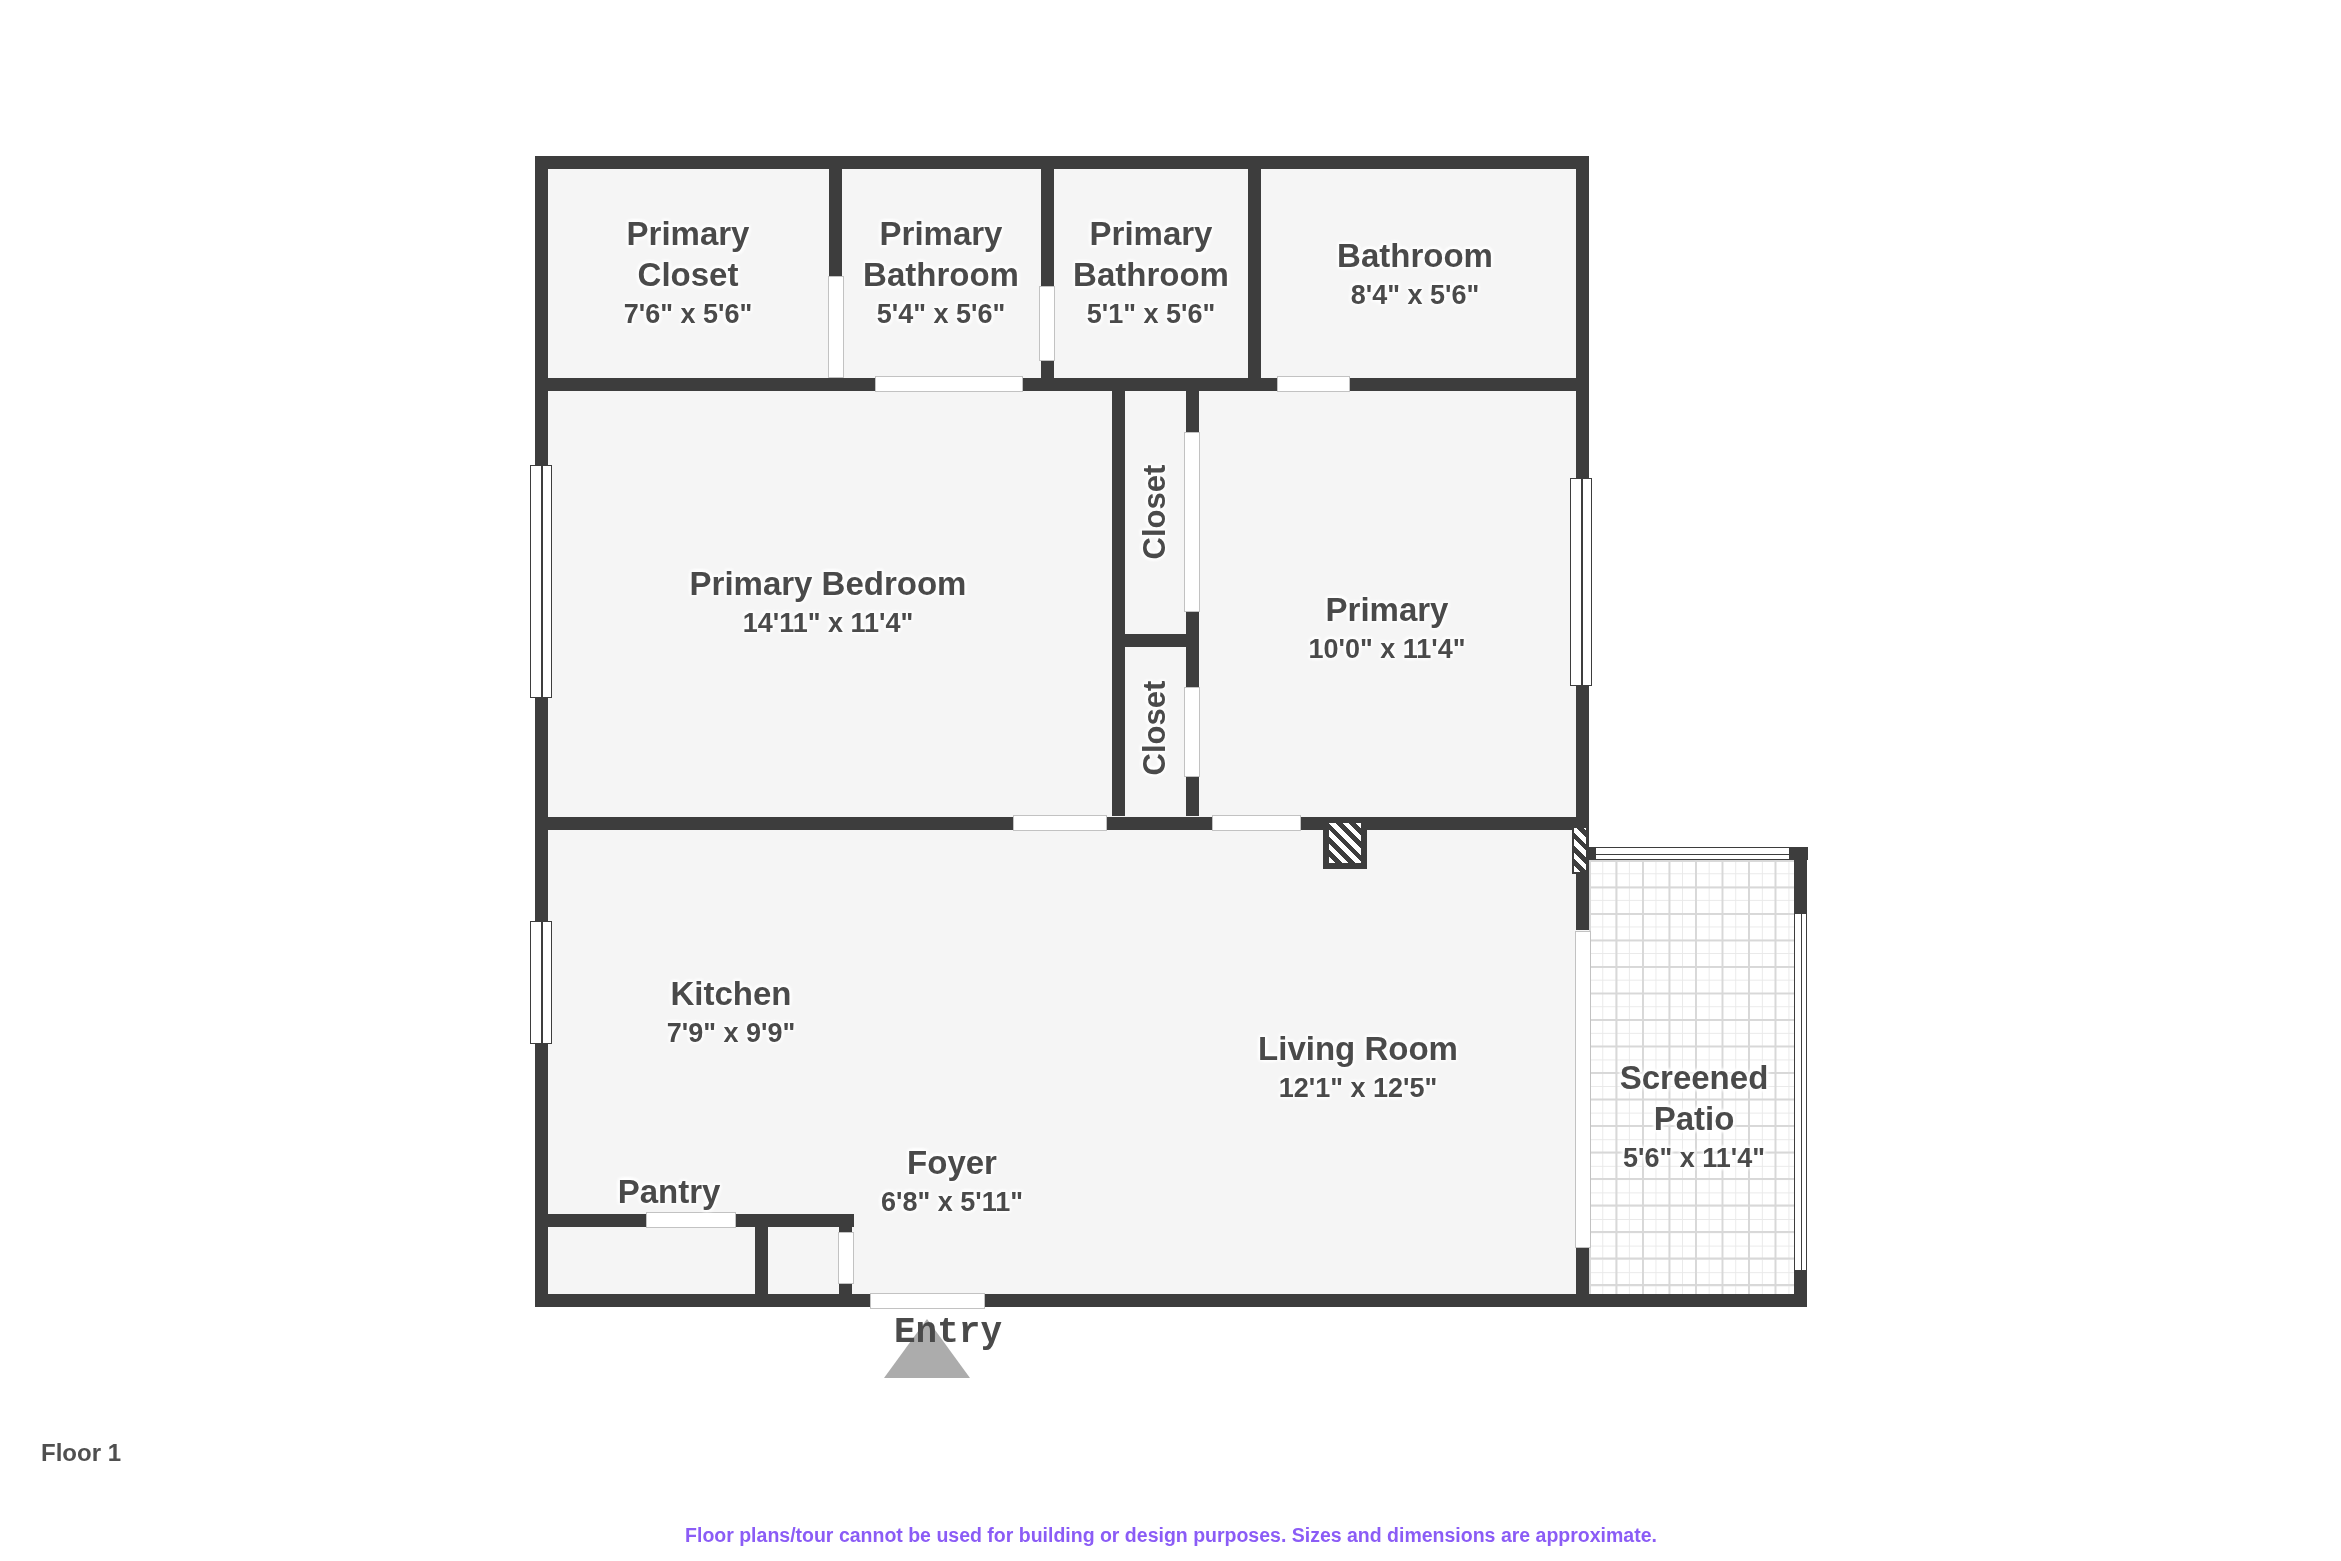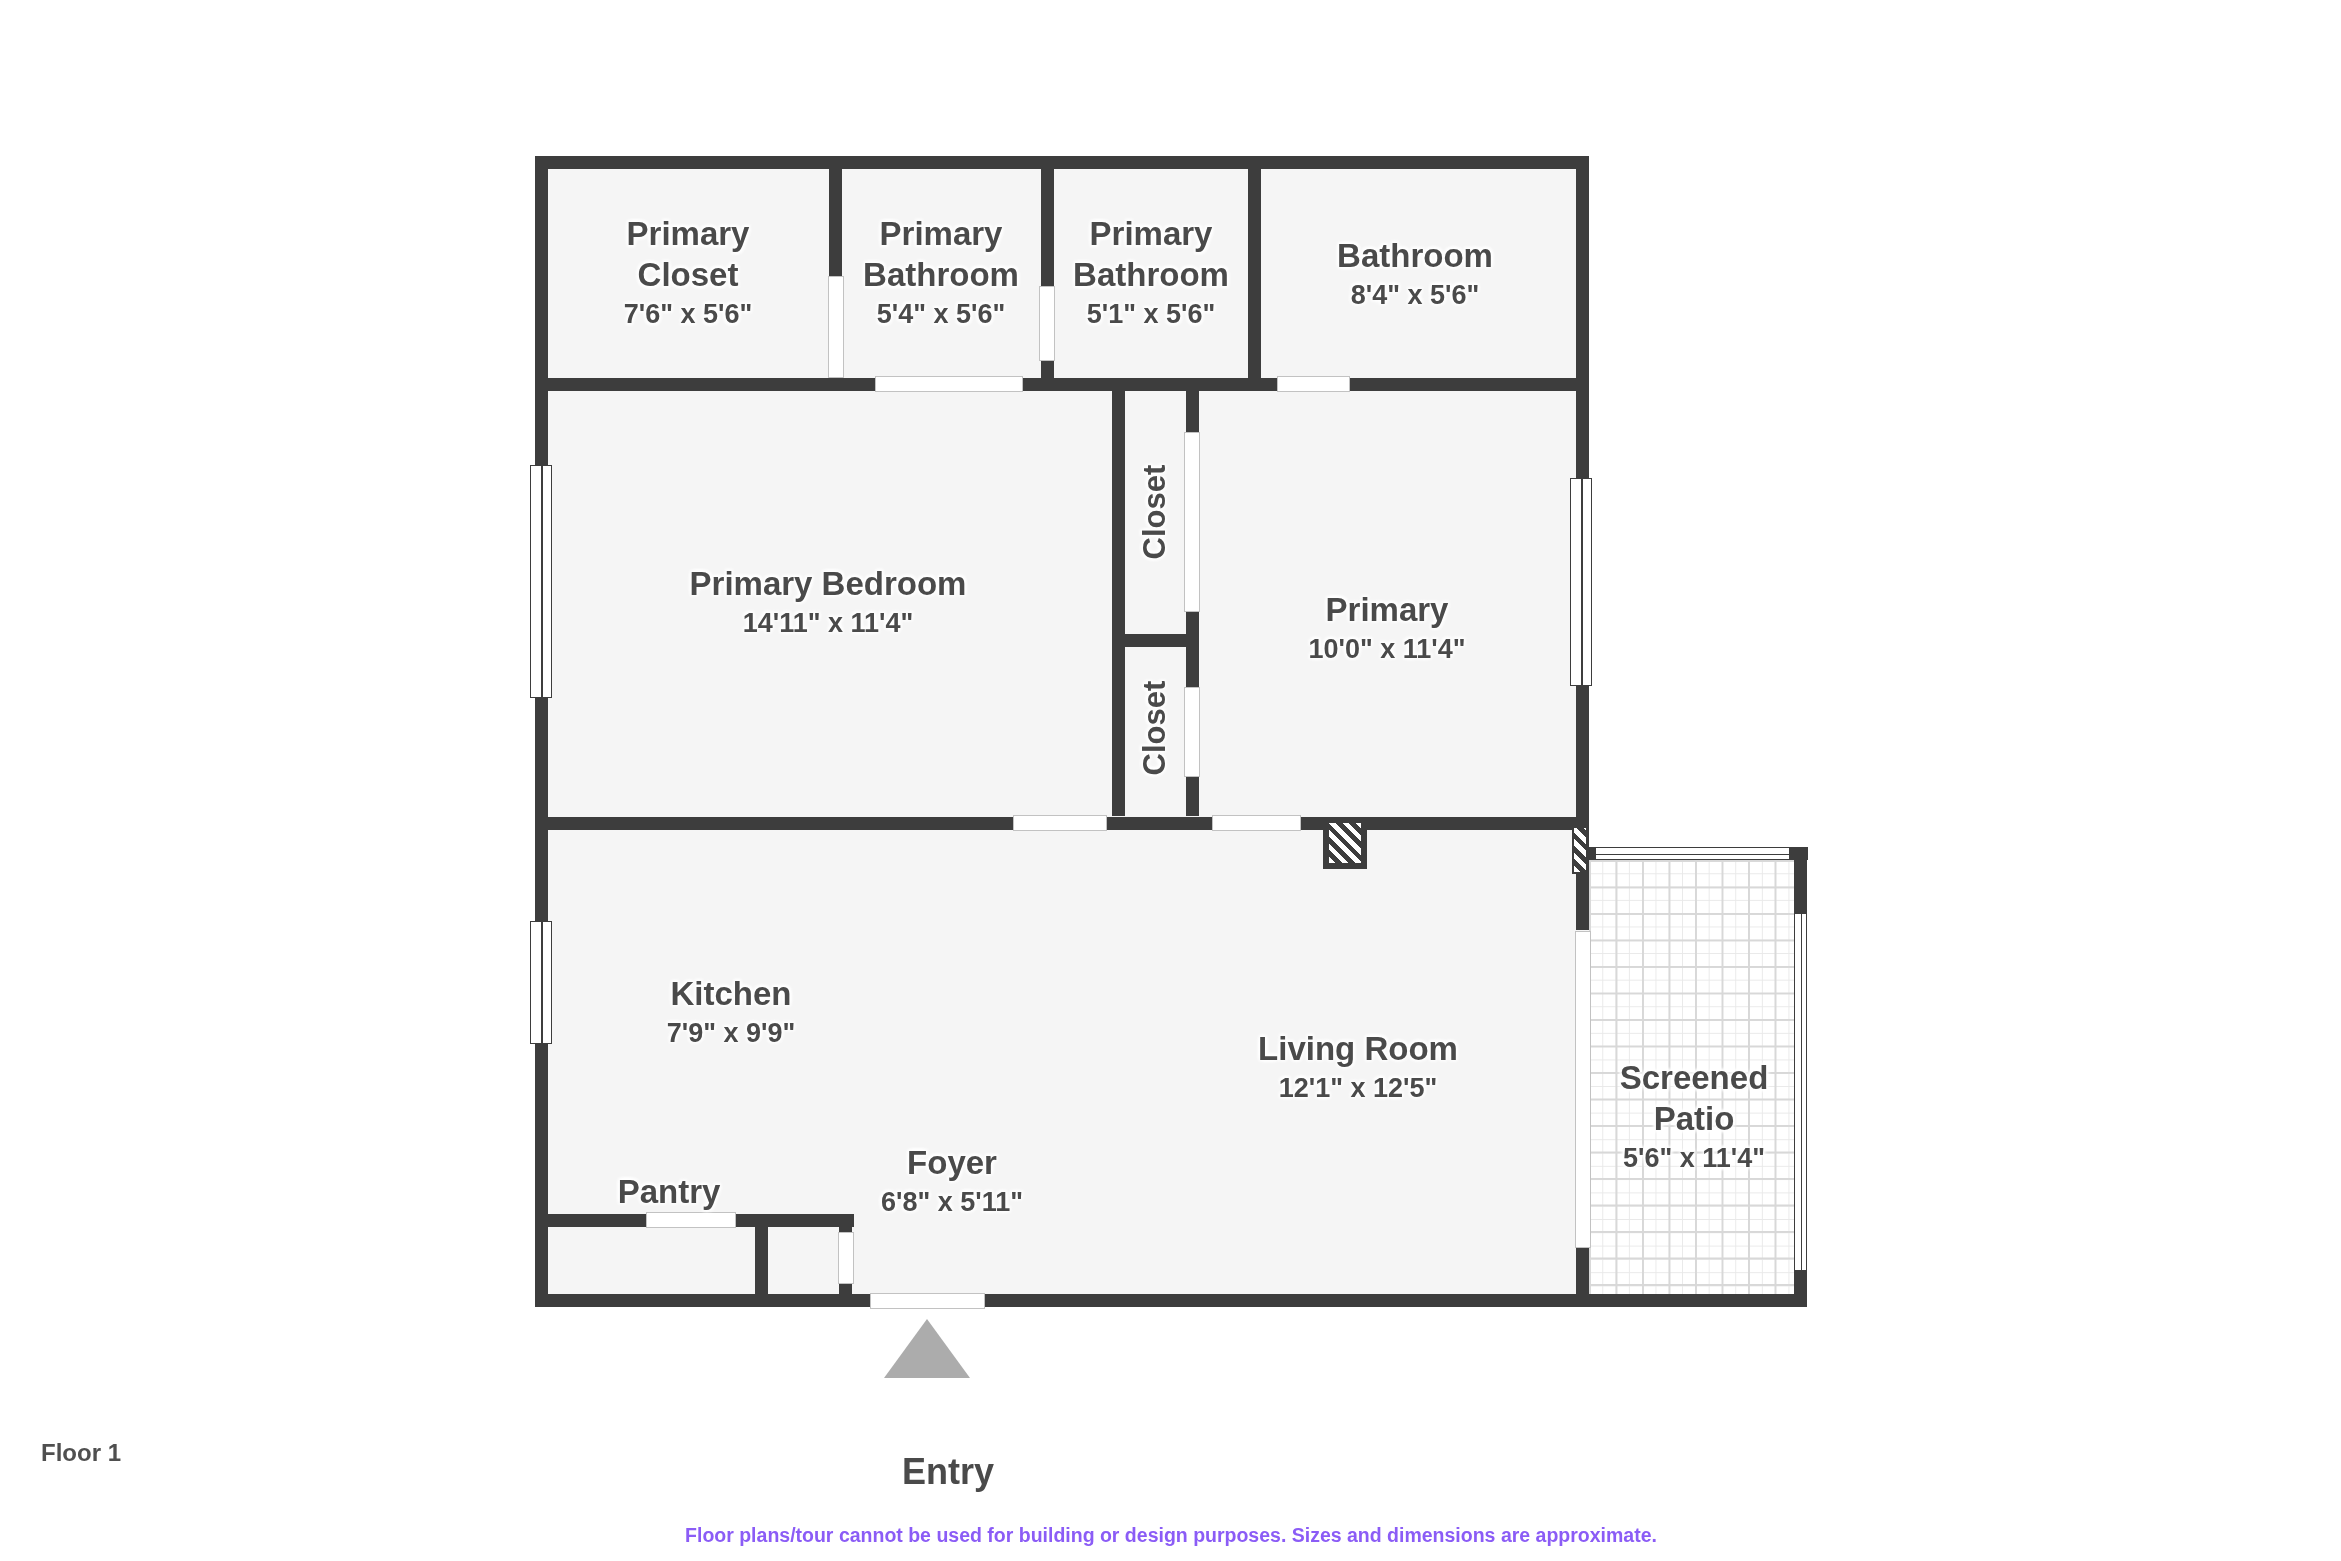--- a/index.html
+++ b/index.html
@@ -95,21 +95,21 @@
       <div class="pane-h"></div>
     </div>
   <div class="window" style="left:1794px;top:913px;width:13.3px;height:358px;">
       <div class="pane-v"></div>
     </div>
 
   <div class="hatch" style="left:1323px;top:817px;width:44px;height:52px;"></div>
   <div class="hatch thin" style="left:1572px;top:826px;width:16.4px;height:48px;"></div>
 
   <div class="entry-tri" style="left:884px;top:1319px;"></div>
-  <div class="entry-label" style="left:948px;top:1472px;">Entry</div>
+  <div class="entry-label" style="left:948px;top:1332px;font-family:Liberation Mono, monospace;">Entry</div>
 
   <div class="room-label" style="left:688px;top:272px;">
     <div class="rname">Primary
 Closet</div>
     <div class="rdims">7'6" x 5'6"</div>
   </div>
   <div class="room-label" style="left:941px;top:272px;">
     <div class="rname">Primary
 Bathroom</div>
     <div class="rdims">5'4" x 5'6"</div>

